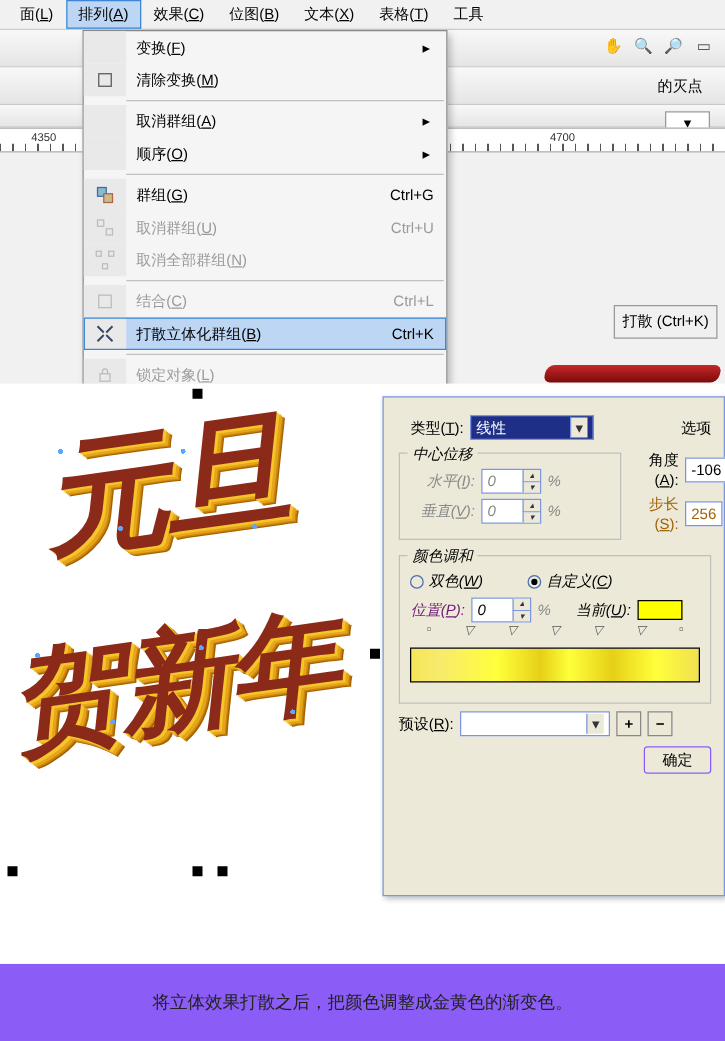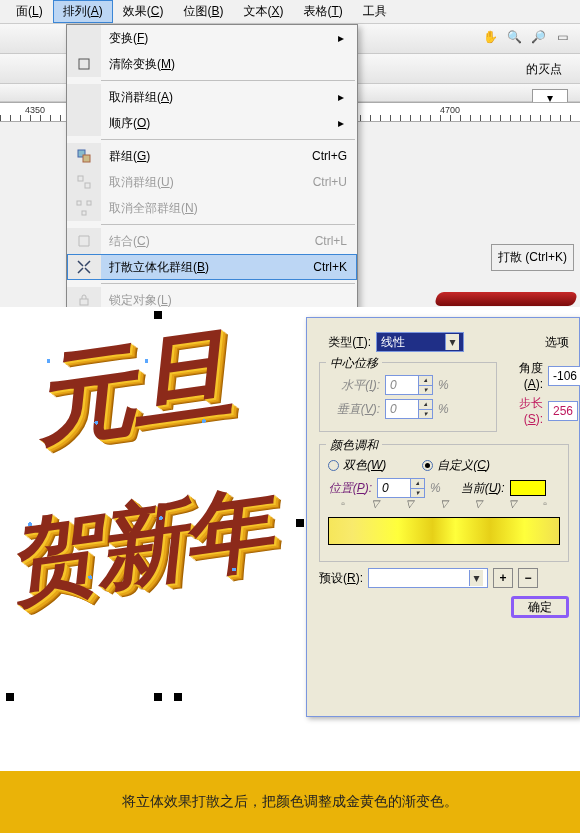--- a/index.html
+++ b/index.html
@@ -198,21 +198,21 @@
     padding:10px 10px 8px 12px;
     font-size:12px;
   }
   .row{display:flex;align-items:center;margin:4px 0;gap:5px;}
   .lbl{min-width:52px; text-align:right;}
   .lbl .u{text-decoration:underline;}
   .dd, .numbox{
     height:20px; border:1px solid #7a96df; background:#fff;
     display:flex;align-items:center; padding:0 4px;
   }
-  .dd{width:88px; background:#1f2f87; color:#fff; justify-content:space-between;}
+  .dd{width:99px; background:#1f2f87; color:#fff; justify-content:space-between;}
   .dd-handle{width:14px;height:16px;background:#ece9d8;border-left:1px solid #7a96df;display:flex;align-items:center;justify-content:center;color:#333;}
   .numbox{width:48px; position:relative;}
   .spin{
     width:14px;height:18px; position:absolute;right:0;top:0;
     display:flex;flex-direction:column;
   }
   .spin-b{flex:1;background:#ece9d8;border-left:1px solid #7a96df;border-bottom:1px solid #7a96df;display:flex;align-items:center;justify-content:center;font-size:7px;color:#333;}
   .spin-b:last-child{border-bottom:none;}
 
   .group {
@@ -232,30 +232,30 @@
     height:28px;margin:8px 0;
     border:1px solid #000;
     background:linear-gradient(to right,
       #f6e65a 0%, #f8ea6c 10%, #ffff3b 30%, #e6d018 45%,
       #ffff3b 55%, #e6d018 70%, #ffff3b 85%, #f0e050 100%);
   }
   .grad-markers{display:flex;justify-content:space-around;margin-top:-4px;}
   .mk{font-size:10px;color:#555;}
 
   .btn{
-    height:22px;padding:0 14px;background:#ece9d8;border:3px solid #8b5cf6;
+    height:22px;padding:0 14px;background:#ece9d8;border:1px solid #8b5cf6;
     border-radius:3px;display:flex;align-items:center;
   }
   .ok-row{display:flex;justify-content:flex-end;gap:6px;margin-top:8px;}
 
   .sq-btn{width:20px;height:20px;background:#ece9d8;border:1px solid #888;display:flex;align-items:center;justify-content:center;font-weight:bold;}
 
   .caption {
     height:62px;
-    background:#eab308;
+    background:#8b5cf6;
     display:flex;align-items:center;justify-content:center;
     font-size:14px;
     color:#222;
   }
 </style>
 </head>
 <body>
 
 <div class="top-section">
 
@@ -433,21 +433,21 @@
             <span>%</span>
           </div>
         </div>
         <div style="width:66px">
           <div class="row">
             <span class="lbl" style="min-width:40px"><span>角度</span>(<span class="u">A</span>):</span>
             <span class="numbox" style="width:36px">
                 <span>-106</span>
               </span>
           </div>
-          <div class="row" style="color:#be185d">
+          <div class="row" style="color:#a16207">
             <span class="lbl" style="min-width:40px"><span>步长</span>(<span class="u">S</span>):</span>
             <span class="numbox" style="width:36px">
                 <span>256</span>
               </span>
           </div>
         </div>
       </div>
 
       <div class="group">
         <span class="group-title">颜色调和</span>

